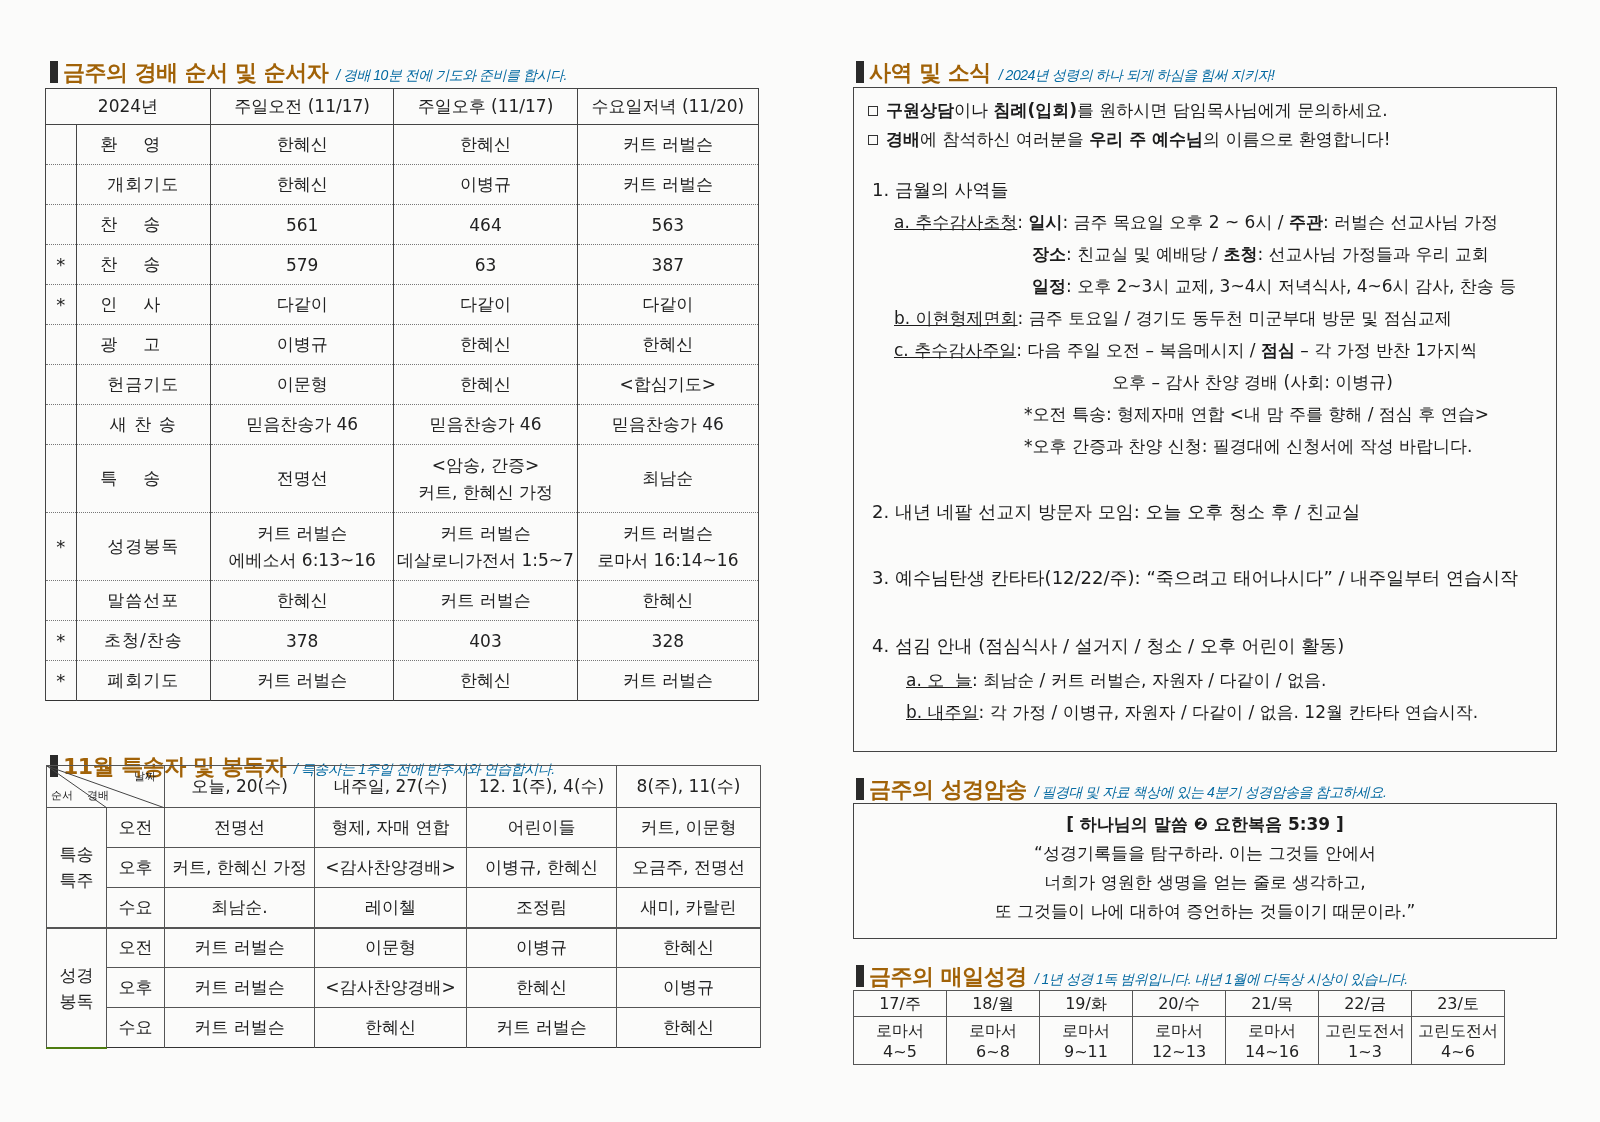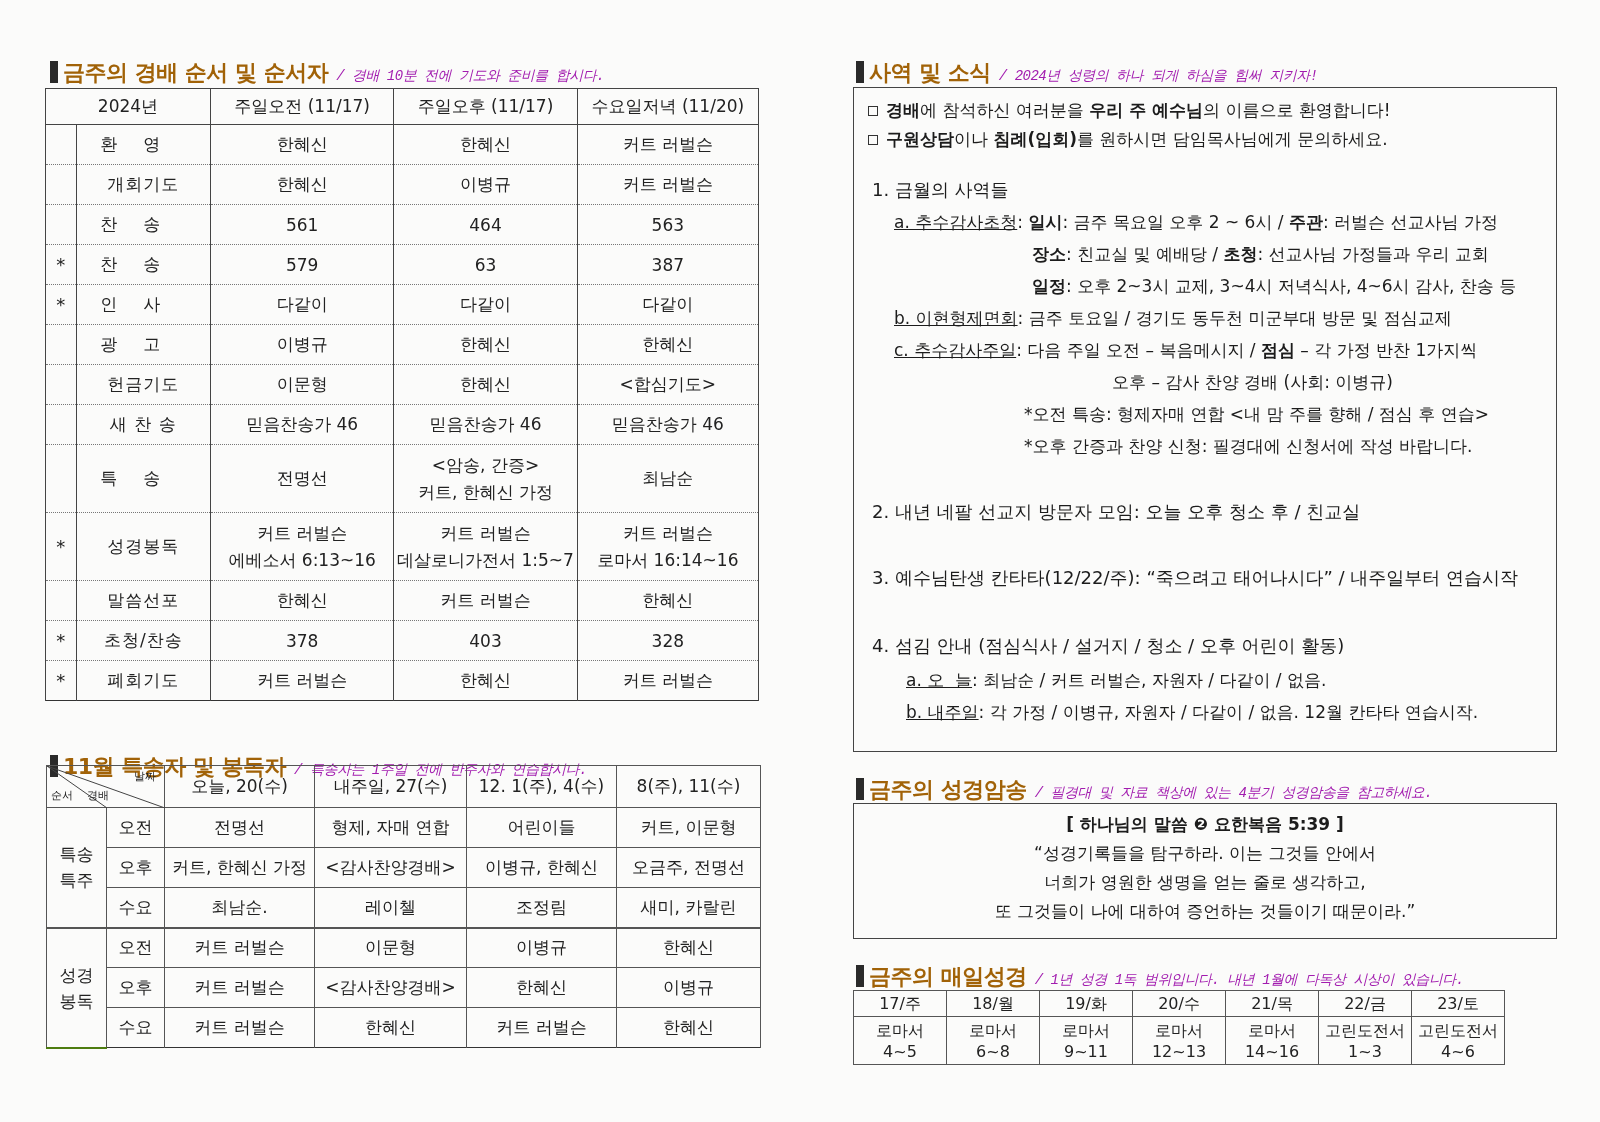--- a/index.html
+++ b/index.html
@@ -2,21 +2,21 @@
 <html><head>
 <meta charset="utf-8">
 <style>
   * { box-sizing: border-box; margin: 0; padding: 0; }
   html, body { width: 1600px; height: 1122px; background: #fbfbfa; overflow: hidden; }
   body { font-family: "DejaVu Sans", "Liberation Sans", sans-serif; color: #1c1c1c; position: relative; }
 
   .sec-title { position: absolute; display: flex; align-items: baseline; white-space: nowrap; }
   .sec-title .bar { display: inline-block; width: 8px; height: 22px; background: #2a2a2a; margin-right: 5px; transform: translateY(3px); }
   .sec-title .main { font-size: 22px; font-weight: bold; letter-spacing: -0.5px; color: #a16207; }
-  .sec-title .sub { font-family: Liberation Mono, monospace; font-style: italic; font-size: 14px; color: #a21caf; margin-left: 8px; letter-spacing: -0.5px; }
+  .sec-title .sub { font-family: Liberation Sans, sans-serif; font-style: italic; font-size: 14px; color: #0369a1; margin-left: 8px; letter-spacing: -0.5px; }
 
   table { border-collapse: collapse; position: absolute; table-layout: fixed; }
   td, th { text-align: center; vertical-align: middle; font-weight: normal; font-size: 17px; color: #222; }
 
   
   #worship { left: 45px; top: 88px; width: 714px; border: 1.5px solid #333; }
   #worship th { border: 1px solid #444; height: 36px; font-size: 17px; }
   #worship td { border-left: 1px solid #444; border-right: 1px solid #444; border-bottom: 1px dotted #777; }
   #worship td.star { width: 30px; font-size: 18px; }
   #worship td.label { letter-spacing: 1px; }
@@ -274,24 +274,24 @@
 </table>
 
 <div class="sec-title" style="left:856px; top:58px;">
   <span class="bar"></span>
   <span class="main">사역 및 소식</span>
   <span class="sub">/ 2024년 성령의 하나 되게 하심을 힘써 지키자!</span>
 </div>
 
 <div id="news">
   <div class="notice">
+    <span class="sq"></span><b>구원상담</b><span>이나 </span><b>침례(입회)</b><span>를 원하시면 담임목사님에게 문의하세요.</span>
+  </div>
+  <div class="notice">
     <span class="sq"></span><b>경배</b><span>에 참석하신 여러분을 </span><b>우리 주 예수님</b><span>의 이름으로 환영합니다!</span>
-  </div>
-  <div class="notice">
-    <span class="sq"></span><b>구원상담</b><span>이나 </span><b>침례(입회)</b><span>를 원하시면 담임목사님에게 문의하세요.</span>
   </div>
 
   <div class="line item" style="top:86px;">1. 금월의 사역들</div>
 
   <div class="line" style="left:40px; top:118px;">
     <u>a. 추수감사초청</u><span>: </span><b>일시</b><span>: 금주 목요일 오후 2 ~ 6시 / </span><b>주관</b><span>: 러벌슨 선교사님 가정</span>
   </div>
   <div class="line" style="left:178px; top:150px;">
     <b>장소</b><span>: 친교실 및 예배당 / </span><b>초청</b><span>: 선교사님 가정들과 우리 교회</span>
   </div>

